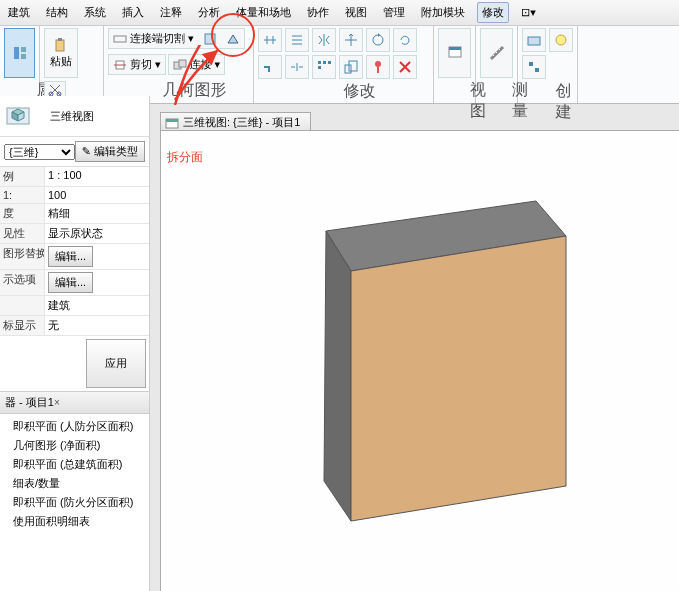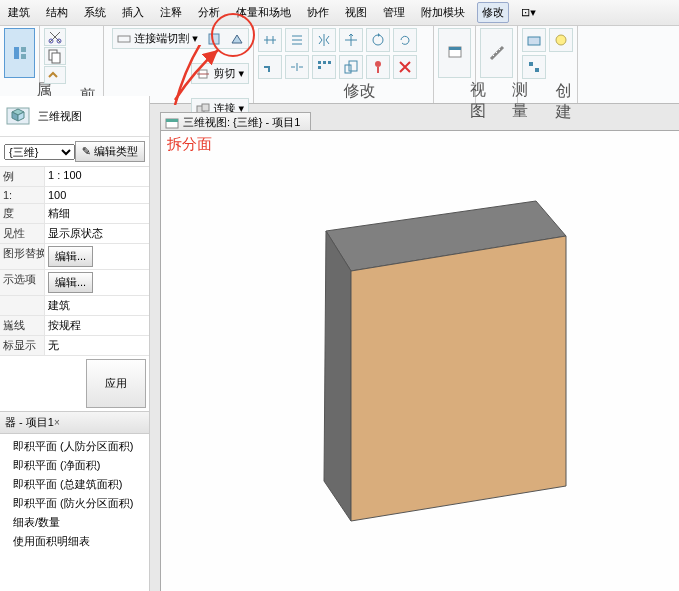--- a/index.html
+++ b/index.html
@@ -9,41 +9,41 @@
 .menubar .active { background: #e0eaf5; border: 1px solid #9ac; border-radius: 2px; }
 .ribbon { display: flex; background: #fafbfc; border-bottom: 1px solid #bbb; height: 78px; }
 .rgroup { display: flex; flex-direction: column; border-right: 1px solid #ccc; padding: 2px 4px; }
 .rgroup .icons { flex: 1; display: flex; gap: 3px; align-items: flex-start; flex-wrap: wrap; }
 .rgroup .label { text-align: center; font-size: 16px; color: #555; padding-top: 2px; margin-left: 32px; }
 .ibtn { width: 24px; height: 24px; background: #f5f7f9; border: 1px solid #cdd; display: flex; align-items: center; justify-content: center; cursor: pointer; }
 .ibtn.big { width: 34px; height: 50px; flex-direction: column; }
 .ibtn svg { width: 16px; height: 16px; }
 .ibtn.sel { background: #d0e5f5; border-color: #5a9bd4; }
 .left-panel { position: absolute; left: 0; top: 96px; width: 150px; bottom: 0; background: #fff; border-right: 1px solid #ccc; }
-.prop-head { display: flex; align-items: center; padding: 6px 4px; border-bottom: 1px solid #ddd; gap: 6px; }
+.prop-head { display: flex; align-items: center; padding: 6px 4px; border-bottom: 1px solid #ddd; gap: 18px; }
 .prop-head svg { width: 28px; height: 28px; }
 .type-row { display: flex; padding: 4px; border-bottom: 1px solid #ddd; align-items: center; }
 .type-row select { flex: 1; font-size: 11px; }
 .type-row button, .edit-btn { background: linear-gradient(#fefefe,#ddd); border: 1px solid #999; font-size: 11px; padding: 2px 6px; cursor: pointer; }
 .prop-grid { width: 100%; }
 .prop-grid .row { display: flex; border-bottom: 1px solid #e5e5e5; }
 .prop-grid .lab { width: 45px; padding: 2px 3px; color: #333; background: #f5f5f5; border-right: 1px solid #e5e5e5; overflow: hidden; white-space: nowrap; }
 .prop-grid .val { flex: 1; padding: 2px 3px; background: #fff; }
 .apply-row { display: flex; justify-content: flex-end; padding: 3px; }
 .apply-row button { padding: 16px 18px; border: 1px solid #aaa; background: linear-gradient(#fefefe,#e5e5e5); cursor: pointer; }
 .browser-head { background: linear-gradient(#f5f5f5,#e2e2e2); padding: 3px 5px; border-top: 1px solid #ccc; border-bottom: 1px solid #ccc; display: flex; align-items: center; }
 .browser-head .close { cursor: pointer; font-size: 10px; color: #555; }
 .tree { padding: 3px 10px; }
 .tree div { padding: 2px 3px; cursor: pointer; white-space: nowrap; overflow: hidden; }
 .viewport { position: absolute; left: 160px; top: 130px; right: 0; bottom: 0; background: #fefefe; border-left: 1px solid #aaa; border-top: 1px solid #aaa; }
 .view-tab { position: absolute; left: 160px; top: 112px; background: linear-gradient(#f8f8f8,#e5e5e5); border: 1px solid #aaa; border-bottom: none; padding: 2px 10px 2px 4px; display: flex; align-items: center; gap: 4px; font-size: 11px; }
 .close-x { position: absolute; left: 138px; top: 100px; font-size: 14px; cursor: pointer; color: #444; }
 .annotation-circle { position: absolute; left: 211px; top: 13px; width: 44px; height: 44px; border: 2px solid #e83a2a; border-radius: 50%; pointer-events: none; }
 .annotation-arrow { position: absolute; left: 170px; top: 45px; width: 60px; height: 60px; pointer-events: none; }
-.annotation-label { position: absolute; left: 167px; top: 135px; color: #e83a2a; font-size: 15px; pointer-events: none; }
+.annotation-label { position: absolute; left: 167px; top: 149px; color: #e83a2a; font-size: 12px; pointer-events: none; }
 .cube3d { position: absolute; left: 95px; top: 60px; width: 340px; height: 340px; }
 .mini { display:flex; flex-direction:column; gap:1px;}
 .mini .ibtn{width:22px;height:18px;}
 .txtbtn{display:flex;align-items:center;gap:3px;background:#f5f7f9;border:1px solid #cdd;padding:2px 4px;cursor:pointer;white-space:nowrap;font-size:11px;}
 </style>
 </head>
 <body>
 
 <div class="menubar">
   <span>建筑</span>
@@ -69,20 +69,27 @@
             <rect x="2" y="2" width="5" height="12" fill="#5a9bd4"></rect>
             <rect x="9" y="2" width="5" height="5" fill="#7ab"></rect>
             <rect x="9" y="9" width="5" height="5" fill="#7ab"></rect>
           </svg>
       </div>
     </div>
     <div class="label">属性</div>
   </div>
   <div class="rgroup" style="width:64px">
     <div class="icons" style="flex-direction:row">
+      <div class="ibtn big" style="font-size:10px">
+        <svg viewBox="0 0 16 16">
+            <rect x="3" y="2" width="8" height="11" fill="#f0d080" stroke="#a86"></rect>
+            <rect x="5" y="0" width="4" height="3" fill="#888"></rect>
+          </svg>
+        <span>粘贴</span>
+      </div>
       <div class="mini">
         <div class="ibtn">
             <svg viewBox="0 0 16 16">
               <path d="M3 3l10 10M13 3L3 13" stroke="#666" fill="none"></path>
               <circle cx="4" cy="12" r="2" fill="none" stroke="#55a"></circle>
               <circle cx="12" cy="12" r="2" fill="none" stroke="#55a"></circle>
             </svg>
           </div>
         <div class="ibtn">
             <svg viewBox="0 0 16 16">
@@ -93,21 +100,21 @@
         <div class="ibtn">
             <svg viewBox="0 0 16 16">
               <path d="M2 10l4-4 4 4" stroke="#b83" fill="none" stroke-width="2"></path>
             </svg>
           </div>
       </div>
     </div>
     <div class="label">剪贴板</div>
   </div>
   <div class="rgroup" style="width:150px">
-    <div class="icons" style="flex-direction:column;gap:14px;align-items:flex-end">
+    <div class="icons" style="flex-direction:row;gap:2px;align-items:flex-start">
       <div class="txtbtn"><svg width="14" height="14">
             <rect x="1" y="4" width="12" height="6" fill="none" stroke="#888"></rect>
           </svg><span>连接端切割</span> ▾ &nbsp; <svg width="14" height="14">
             <rect x="2" y="2" width="10" height="10" fill="#cde" stroke="#58a"></rect>
           </svg> &nbsp; <svg width="14" height="14">
             <path d="M2 11 L7 3 L12 11 Z" fill="#b8d4e8" stroke="#468"></path>
           </svg></div>
       <div class="txtbtn"><svg width="14" height="14">
             <rect x="3" y="3" width="8" height="8" fill="#fff" stroke="#888"></rect>
             <line x1="1" y1="7" x2="13" y2="7" stroke="#a55"></line>
@@ -291,41 +298,37 @@
       </div>
     <div class="row">
         <div class="lab">示选项</div>
         <div class="val"><button class="edit-btn">编辑...</button></div>
       </div>
     <div class="row">
         <div class="lab"></div>
         <div class="val">建筑</div>
       </div>
     <div class="row">
-        <div class="lab">崺线</div>
-        <div class="val">按规程</div>
-      </div>
-    <div class="row">
         <div class="lab">标显示</div>
         <div class="val">无</div>
       </div>
   </div>
   <div class="apply-row">
       <button>应用</button>
     </div>
   <div class="browser-head">
     <span>器 - 项目1</span>
     <span class="close">×</span>
   </div>
   <div class="tree">
     <div>即积平面 (人防分区面积)</div>
-    <div>即积平面 (净面积)</div>
+    <div>几何图形 (净面积)</div>
     <div>即积平面 (总建筑面积)</div>
+    <div>细表/数量</div>
     <div>即积平面 (防火分区面积)</div>
-    <div>细表/数量</div>
     <div>使用面积明细表</div>
   </div>
 </div>
 
 <div class="annotation-circle"></div>
 <svg class="annotation-arrow" viewBox="0 0 60 60">
   <defs>
       <marker id="ah" markerWidth="8" markerHeight="8" refX="6" refY="3" orient="auto">
         <path d="M0 0L6 3L0 6Z" fill="#e83a2a"></path>
       </marker>

